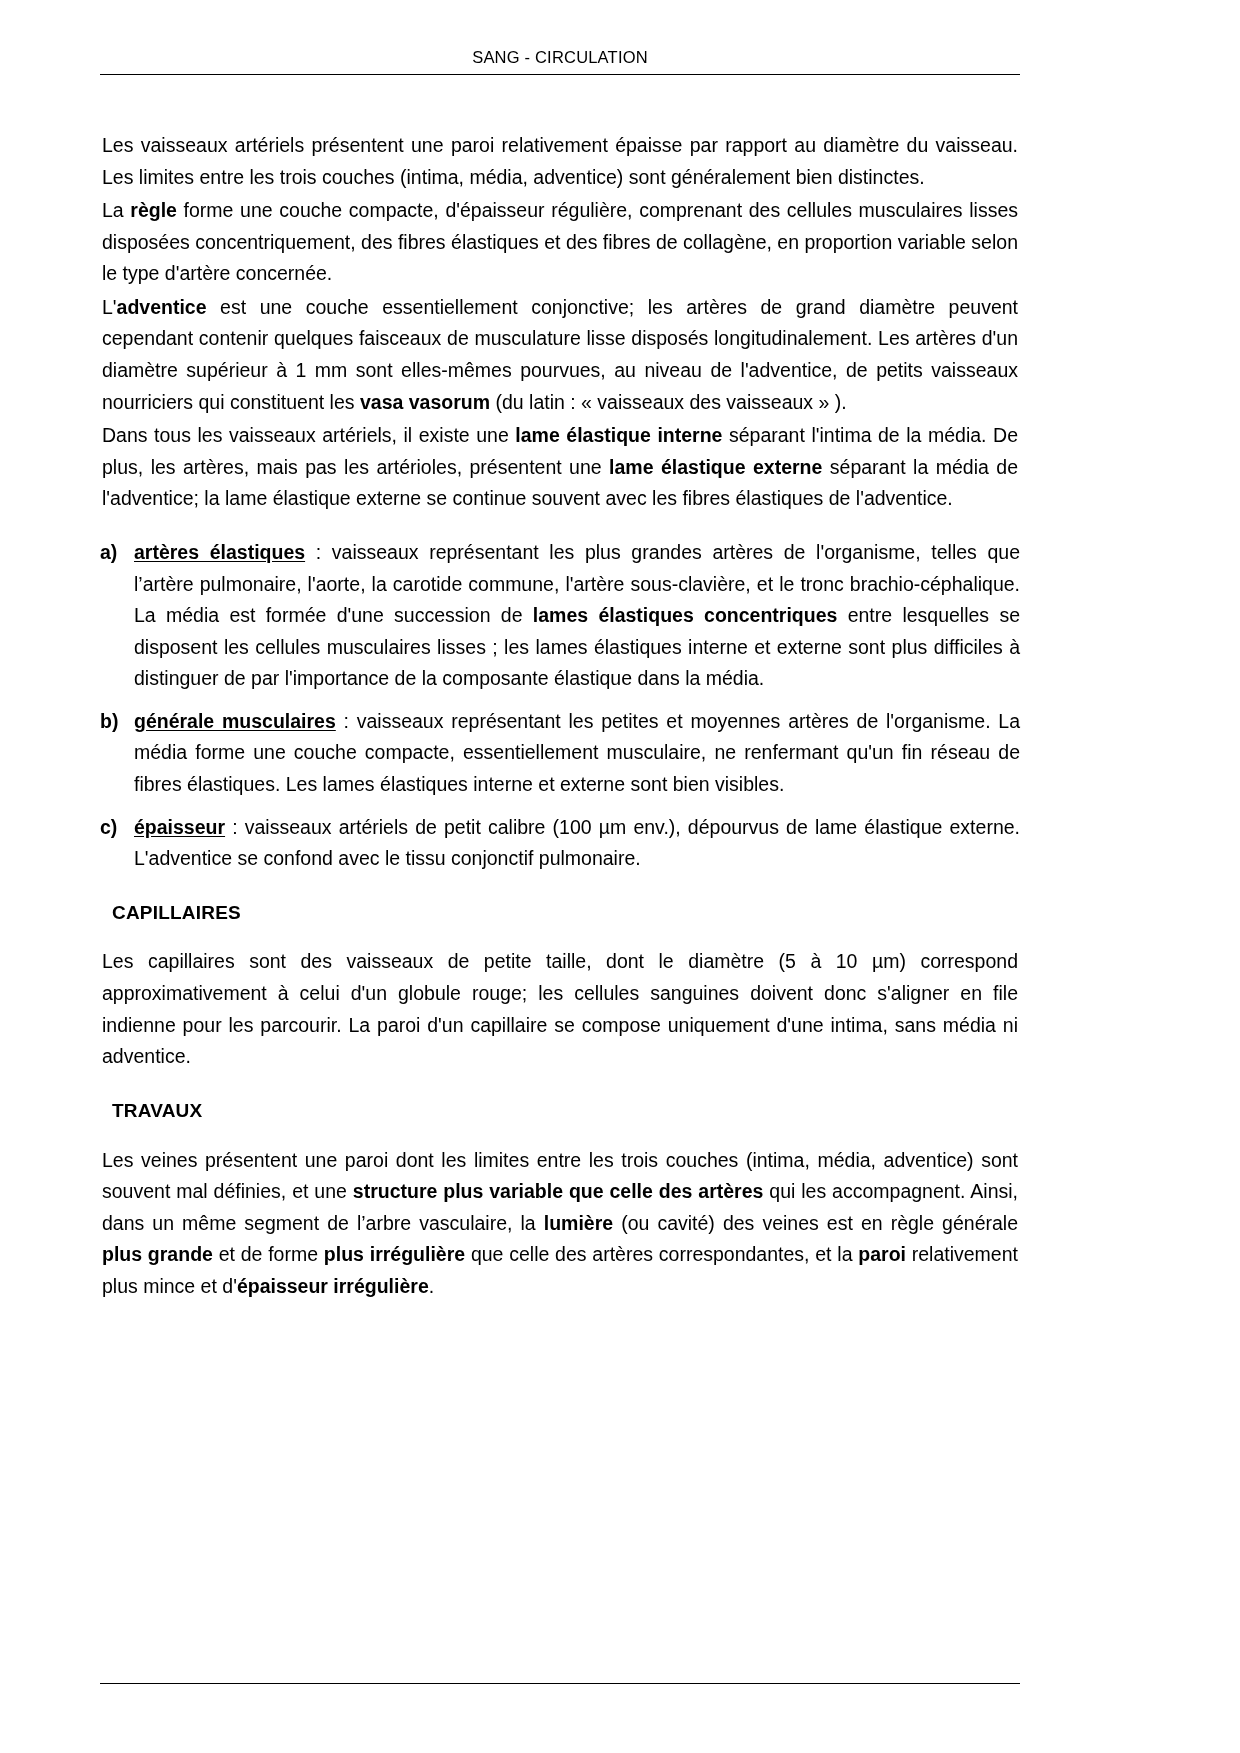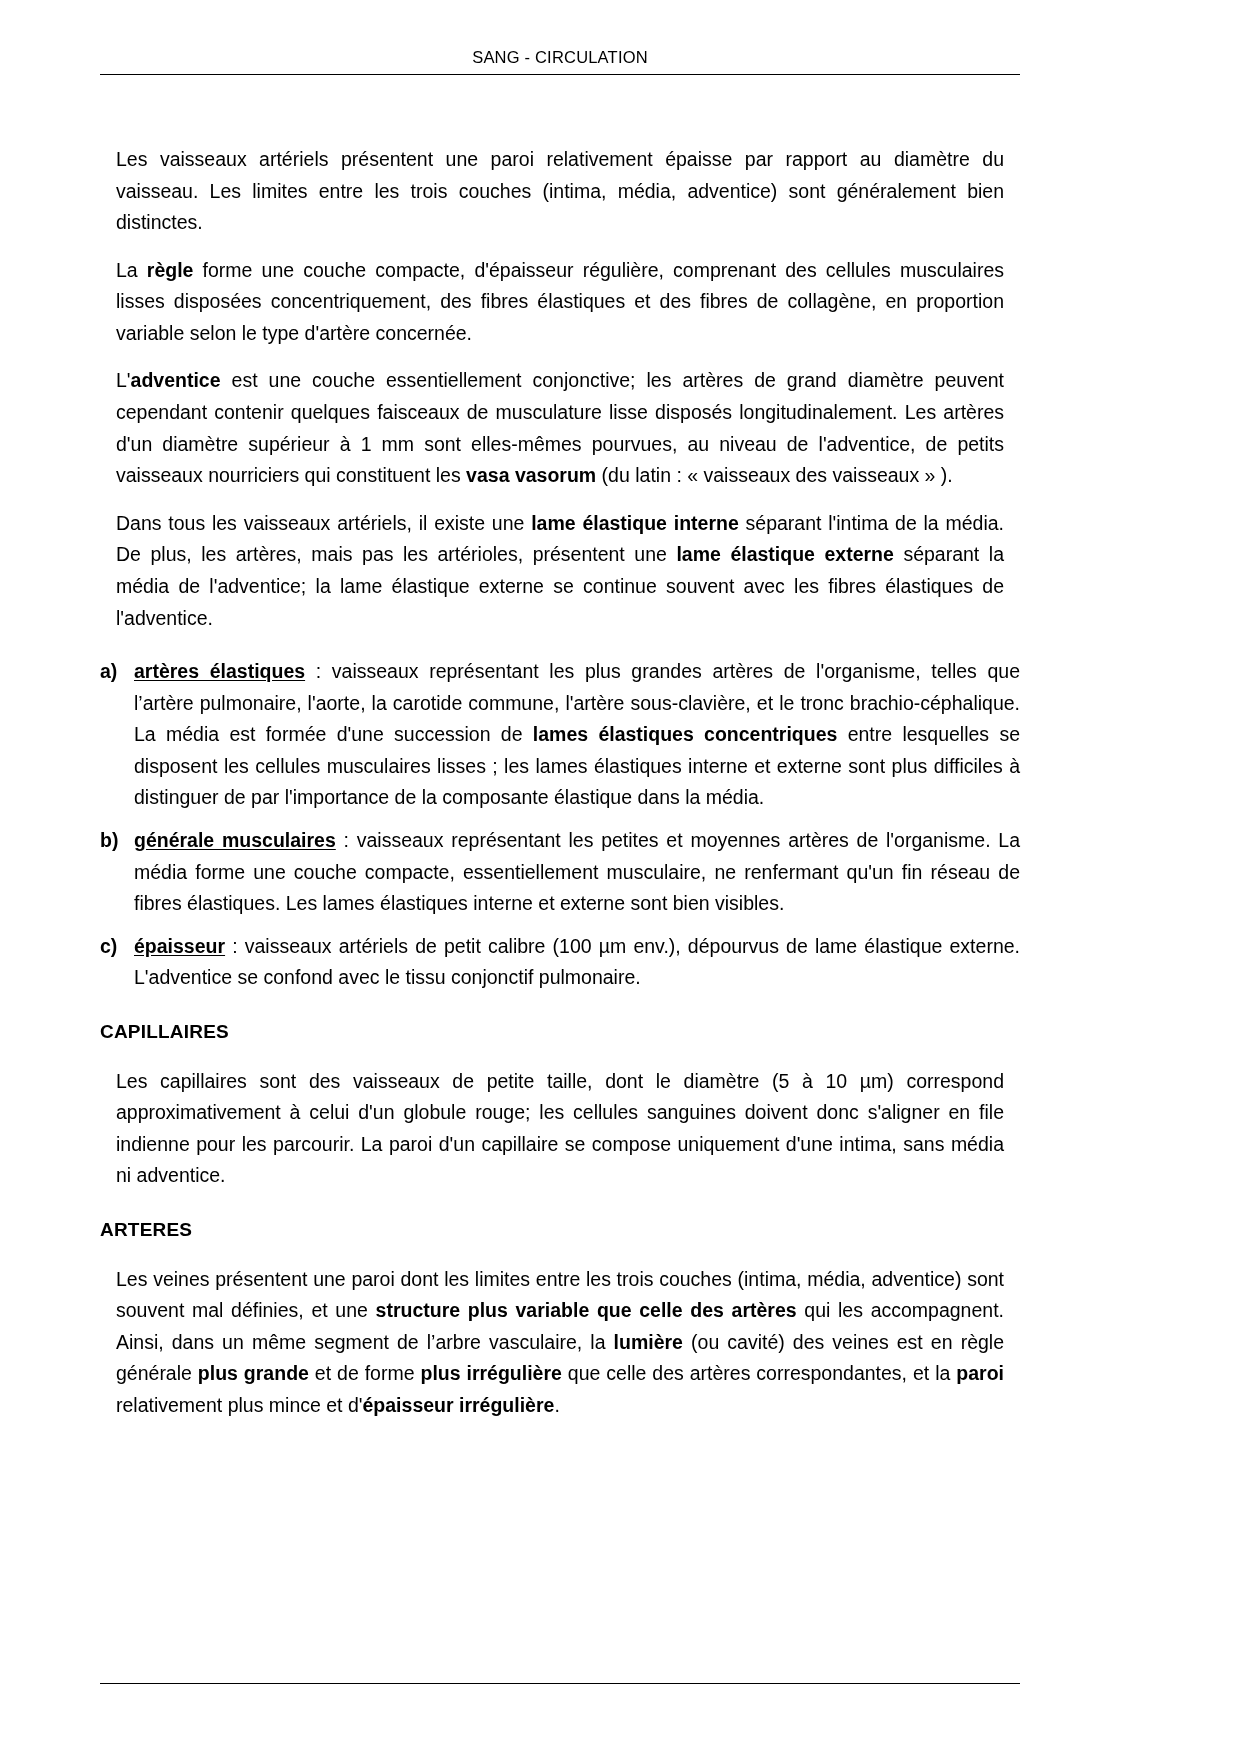--- a/index.html
+++ b/index.html
@@ -51,26 +51,27 @@
 
   h2.section-heading {
     font-size: 19px;
     font-weight: bold;
     margin: 0 0 22px 0;
     letter-spacing: 0.2px;
     line-height: 1.25;
   }
   h2.section-heading.spaced-top {
     margin-top: 26px;
+    margin-left: 12px;
   }
 
   p.para {
     font-size: 19.5px;
     line-height: 1.62;
-    margin: 16px;
+    margin: 2px;
     text-align: justify;
     text-justify: inter-word;
     hyphens: none;
   }
   p.para.block-end {
     margin-bottom: 22px;
   }
 
   
 
@@ -163,21 +164,21 @@
       <li>
         <span class="marker">c)</span><span class="bu">épaisseur</span><span> : vaisseaux artériels de petit calibre (100 µm env.), dépourvus de lame élastique externe. L'adventice se confond avec le tissu conjonctif pulmonaire.</span>
       </li>
 
     </ol>
 
     <h2 class="section-heading spaced-top">CAPILLAIRES</h2>
 
     <p class="para block-end"><span>Les capillaires sont des vaisseaux de petite taille, dont le diamètre (5 à 10 µm) correspond approximativement à celui d'un globule rouge; les cellules sanguines doivent donc s'aligner en file indienne pour les parcourir. La paroi d'un capillaire se compose uniquement d'une intima, sans média ni adventice.</span></p>
 
-    <h2 class="section-heading spaced-top">ARTERES</h2>
+    <h2 class="section-heading spaced-top">TRAVAUX</h2>
 
     <p class="para"><span>Les veines présentent une paroi dont les limites entre les trois couches (intima, média, adventice) sont souvent mal définies, et une </span><span class="b">structure plus variable que celle des artères</span><span> qui les accompagnent. Ainsi, dans un même segment de l’arbre vasculaire, la </span><span class="b">lumière</span><span> (ou cavité) des veines est en règle générale </span><span class="b">plus grande</span><span> et de forme </span><span class="b">plus irrégulière</span><span> que celle des artères correspondantes, et la </span><span class="b">paroi</span><span> relativement plus mince et d'</span><span class="b">épaisseur irrégulière</span><span>.</span></p>
 
   </div>
 
   <div class="page-footer">
     <div class="footer-rule"></div>
   </div>
 
 </div>

